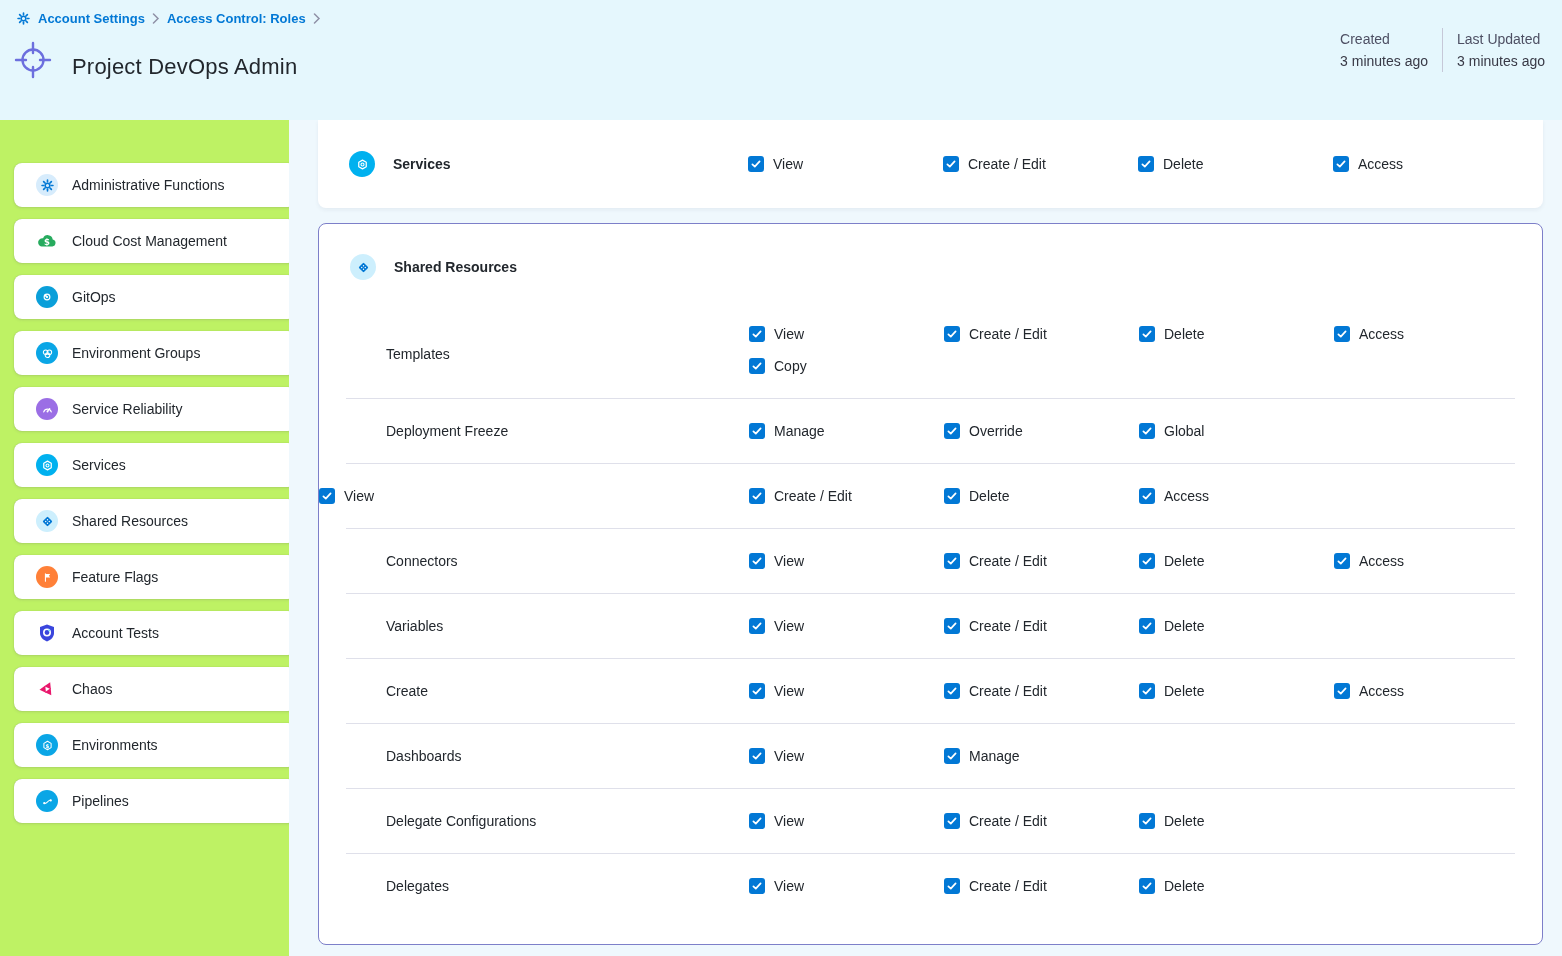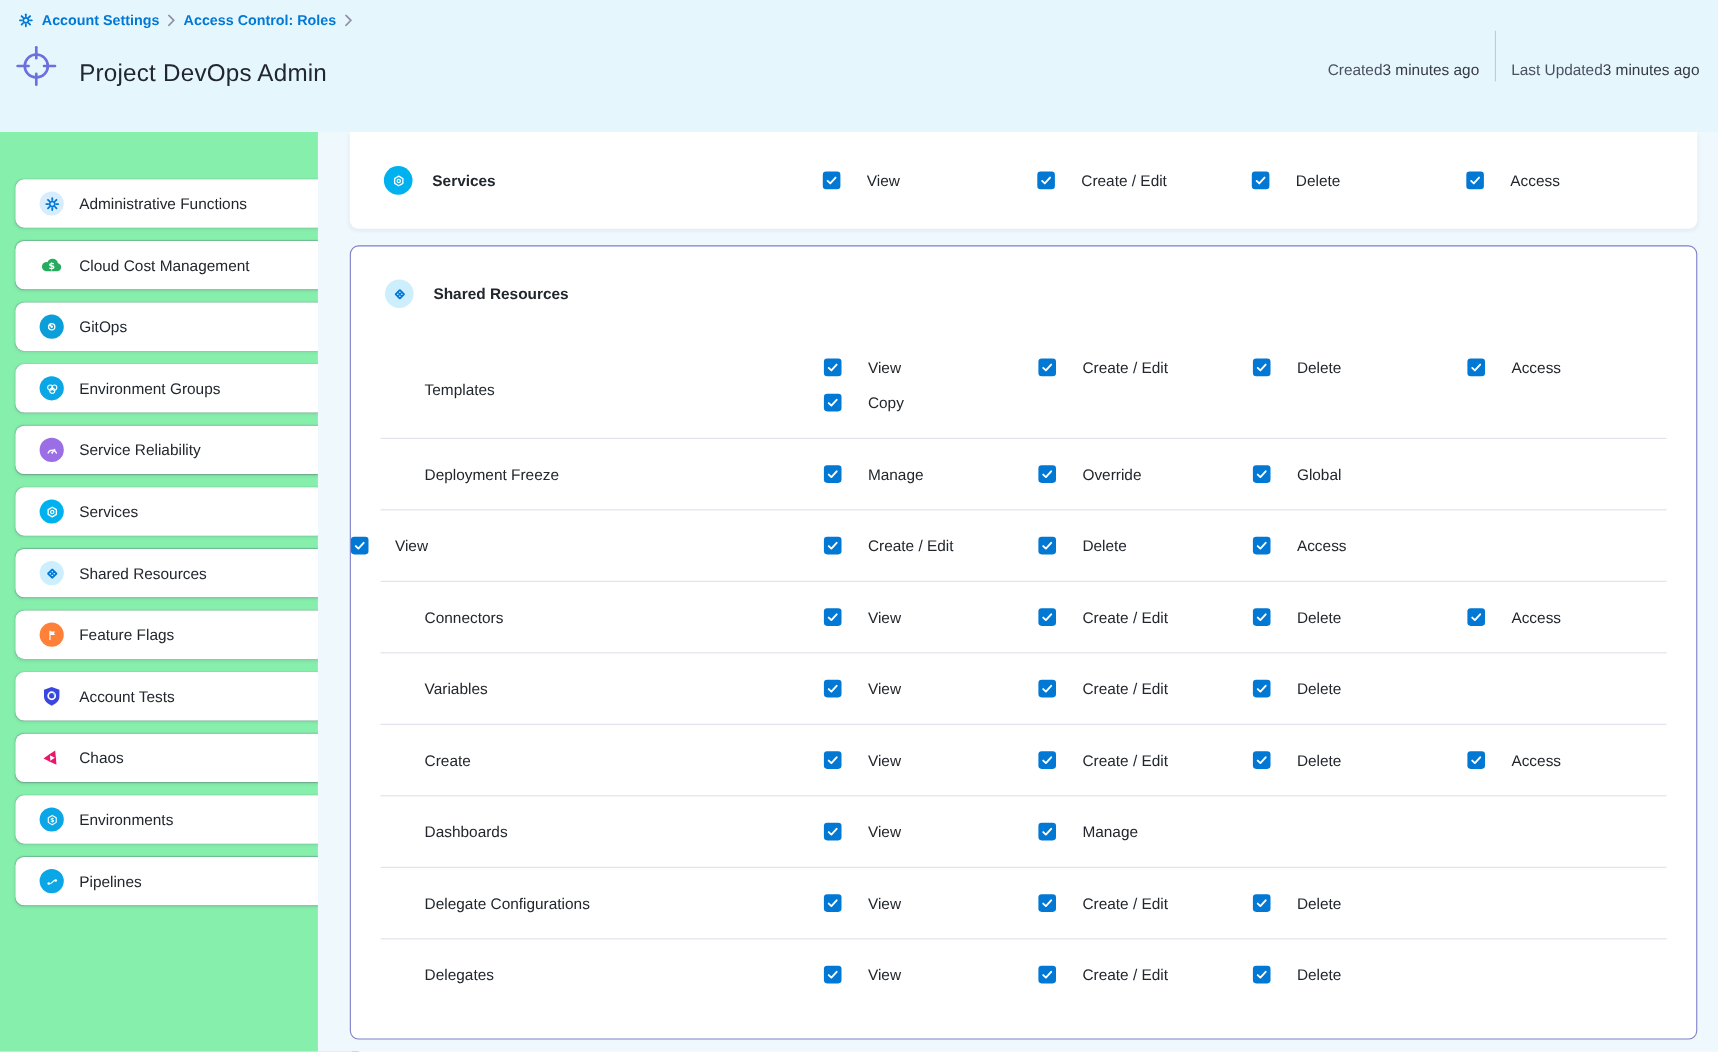--- a/index.html
+++ b/index.html
@@ -9,26 +9,26 @@
   .header{position:absolute;top:0;left:0;width:1562px;height:120px;background:#e5f7fd;text-decoration:underline;}
   .breadcrumb{position:absolute;top:11px;left:16px;display:flex;align-items:center;gap:7px;
               font-size:13px;font-weight:600;color:#0278d5;}
   .crumb{cursor:pointer;}
   .bc-icon{display:flex;align-items:center;color:#0278d5;}
   .bc-sep{display:flex;align-items:center;color:#8f90a6;}
   .title-row{position:absolute;top:40px;left:13px;display:flex;align-items:flex-end;gap:19px;}
   .target{display:flex;align-items:center;color:#6c6fde;}
   .page-title{margin:0;font-size:22px;font-weight:500;color:#22272d;letter-spacing:.2px;}
   .meta{position:absolute;top:28px;right:17px;display:flex;align-items:stretch;}
-  .meta-col{display:flex;flex-direction:row;line-height:22px;font-size:14px;margin-top:24px;}
+  .meta-col{display:flex;flex-direction:column;line-height:22px;font-size:14px;}
   .meta-label{color:#4d4f63;}
   .meta-value{color:#383946;}
   .meta-divider{width:1px;background:#c6c8d8;margin:0 14px;}
   
-  .sidebar{position:absolute;top:120px;left:0;width:326px;bottom:0;background:#86efac;
+  .sidebar{position:absolute;top:120px;left:0;width:326px;bottom:0;background:#bef264;
            border-right:6px solid #0ea5e9;box-sizing:border-box;}
   .sidebar-list{list-style:none;margin:43px 24px 0 14px;padding:0;display:flex;flex-direction:column;gap:12px;}
   .sidebar-item{height:44px;background:#fff;border-radius:8px;display:flex;align-items:center;gap:14px;
                 padding:0 8px 0 22px;font-size:14px;color:#22272d;cursor:pointer;
                 box-shadow:0 0 1px rgba(40,41,61,.25),0 1px 3px rgba(96,97,112,.18);}
   .icircle{width:22px;height:22px;border-radius:50%;display:flex;align-items:center;justify-content:center;flex:0 0 22px;}
   
   .main{position:absolute;top:120px;left:289px;right:0;bottom:0;background:#eff8fd;overflow:hidden;}
   .services-card{position:absolute;top:0;left:29px;width:1225px;height:88px;background:#fff;
                  border-radius:0 0 8px 8px;box-shadow:0 2px 4px rgba(40,41,61,.06);}
@@ -41,21 +41,21 @@
   .section-title{font-size:14px;font-weight:700;color:#22272d;}
   .sr-header{height:86px;display:flex;align-items:center;}
   .sr-header .section-head{padding-left:31px;}
   .perm-row{min-height:65px;position:relative;}
   .perm-row.multi{min-height:88px;}
   .perm-row + .perm-row::before{content:"";position:absolute;top:0;left:27px;right:27px;height:1px;background:#dfe0ea;}
   .perm-label{padding-left:67px;font-size:14px;color:#22272d;}
   .perm-cell{display:flex;flex-direction:column;gap:16px;}
   .multi .perm-cell{align-self:start;padding-top:16px;}
   .multi .perm-label{align-self:center;}
-  .chk{display:flex;align-items:center;gap:24px;cursor:pointer;}
+  .chk{display:flex;align-items:center;gap:9px;cursor:pointer;}
   .box{width:16px;height:16px;border-radius:3px;background:#0278d5;display:flex;align-items:center;justify-content:center;flex:0 0 16px;}
   .txt{font-size:14px;color:#22272d;}
 </style>
 </head>
 <body>
 
 <div class="header">
   <div class="breadcrumb">
     <span class="bc-icon">
         <svg width="15" height="15" viewBox="0 0 22 22">

